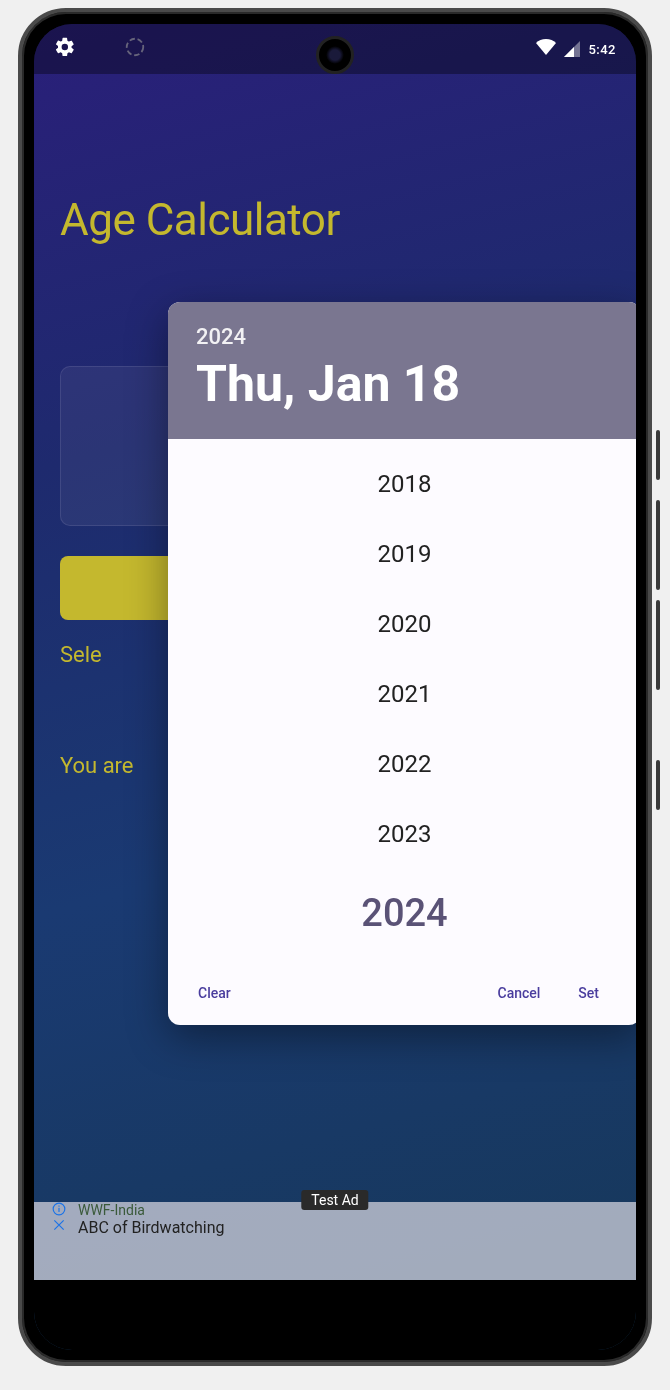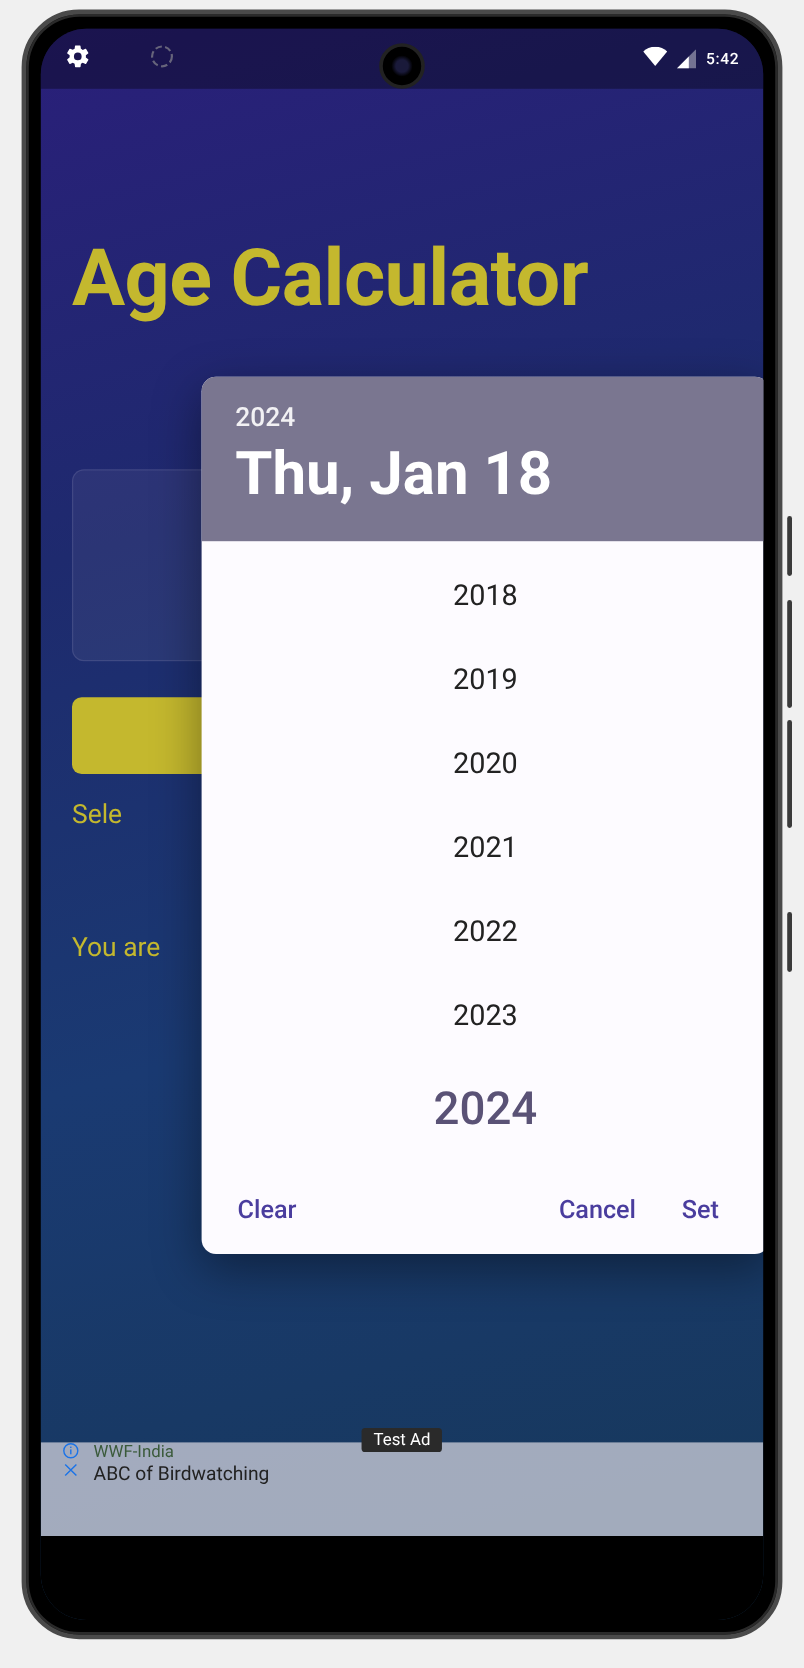--- a/index.html
+++ b/index.html
@@ -77,22 +77,22 @@
   .spin-icon svg { fill: #aaa; opacity: 0.6; }
   .wifi-sig { display: flex; align-items: flex-end; gap: 2px; }
   .clock { font-weight: 500; font-size: 13px; letter-spacing: 0.5px;}
   .app-content {
     position: absolute;
     top: 50px; left: 0; right: 0; bottom: 0;
     padding: 120px 26px 0 26px;
   }
   .app-title {
     color: #c4b82e;
-    font-size: 66px;
-    font-weight: 700;
+    font-size: 44px;
+    font-weight: 400;
     letter-spacing: -0.5px;
   }
   .input-box {
     margin-top: 120px;
     height: 160px;
     background: rgba(120,120,160,0.15);
     border-radius: 10px;
     border: 1px solid rgba(150,150,190,0.2);
   }
   .yellow-btn {
@@ -145,21 +145,21 @@
   }
   .bottom-nav {
     position: absolute;
     bottom: 0; left: 0; right: 0;
     height: 70px;
     background: #000;
   }
   
   .dialog {
     position: absolute;
-    top: 290px; left: 134px;
+    top: 278px; left: 134px;
     width: 473px;
     background: #fdfbff;
     border-radius: 12px;
     box-shadow: 0 12px 40px rgba(0,0,0,0.4);
     z-index: 60;
     overflow: hidden;
   }
   .dialog-header {
     background: #7a7690;
     padding: 22px 28px 26px 28px;
@@ -182,21 +182,21 @@
     font-size: 38px;
     font-weight: 500;
     color: #5a5276;
     padding: 22px 0 12px 0;
   }
   .dialog-actions {
     display: flex;
     justify-content: space-between;
     padding: 14px 42px 24px 30px;
     color: #4a3d9e;
-    font-size: 21px;
+    font-size: 14px;
     font-weight: 500;
   }
   .dialog-actions .right { display: flex; gap: 38px; }
   .dialog-actions span { cursor: pointer; }
 </style>
 </head>
 <body>
 
 <div class="side-btn b1"></div>
 <div class="side-btn b2"></div>

